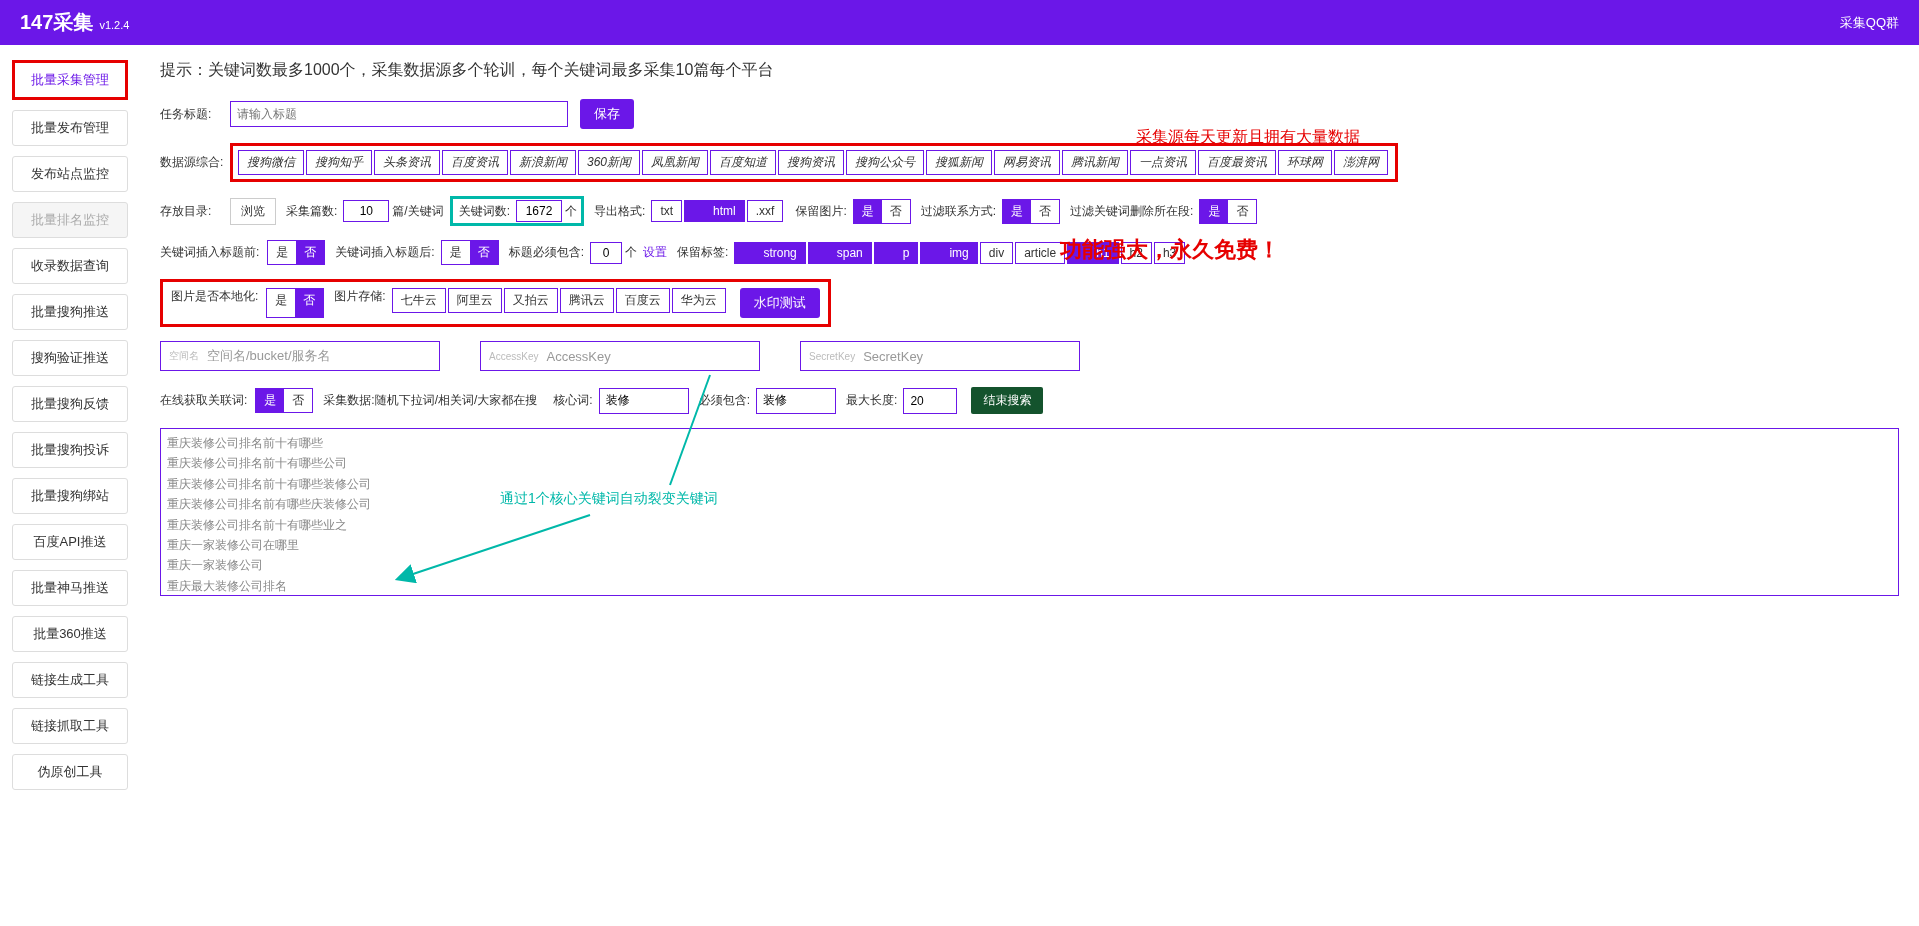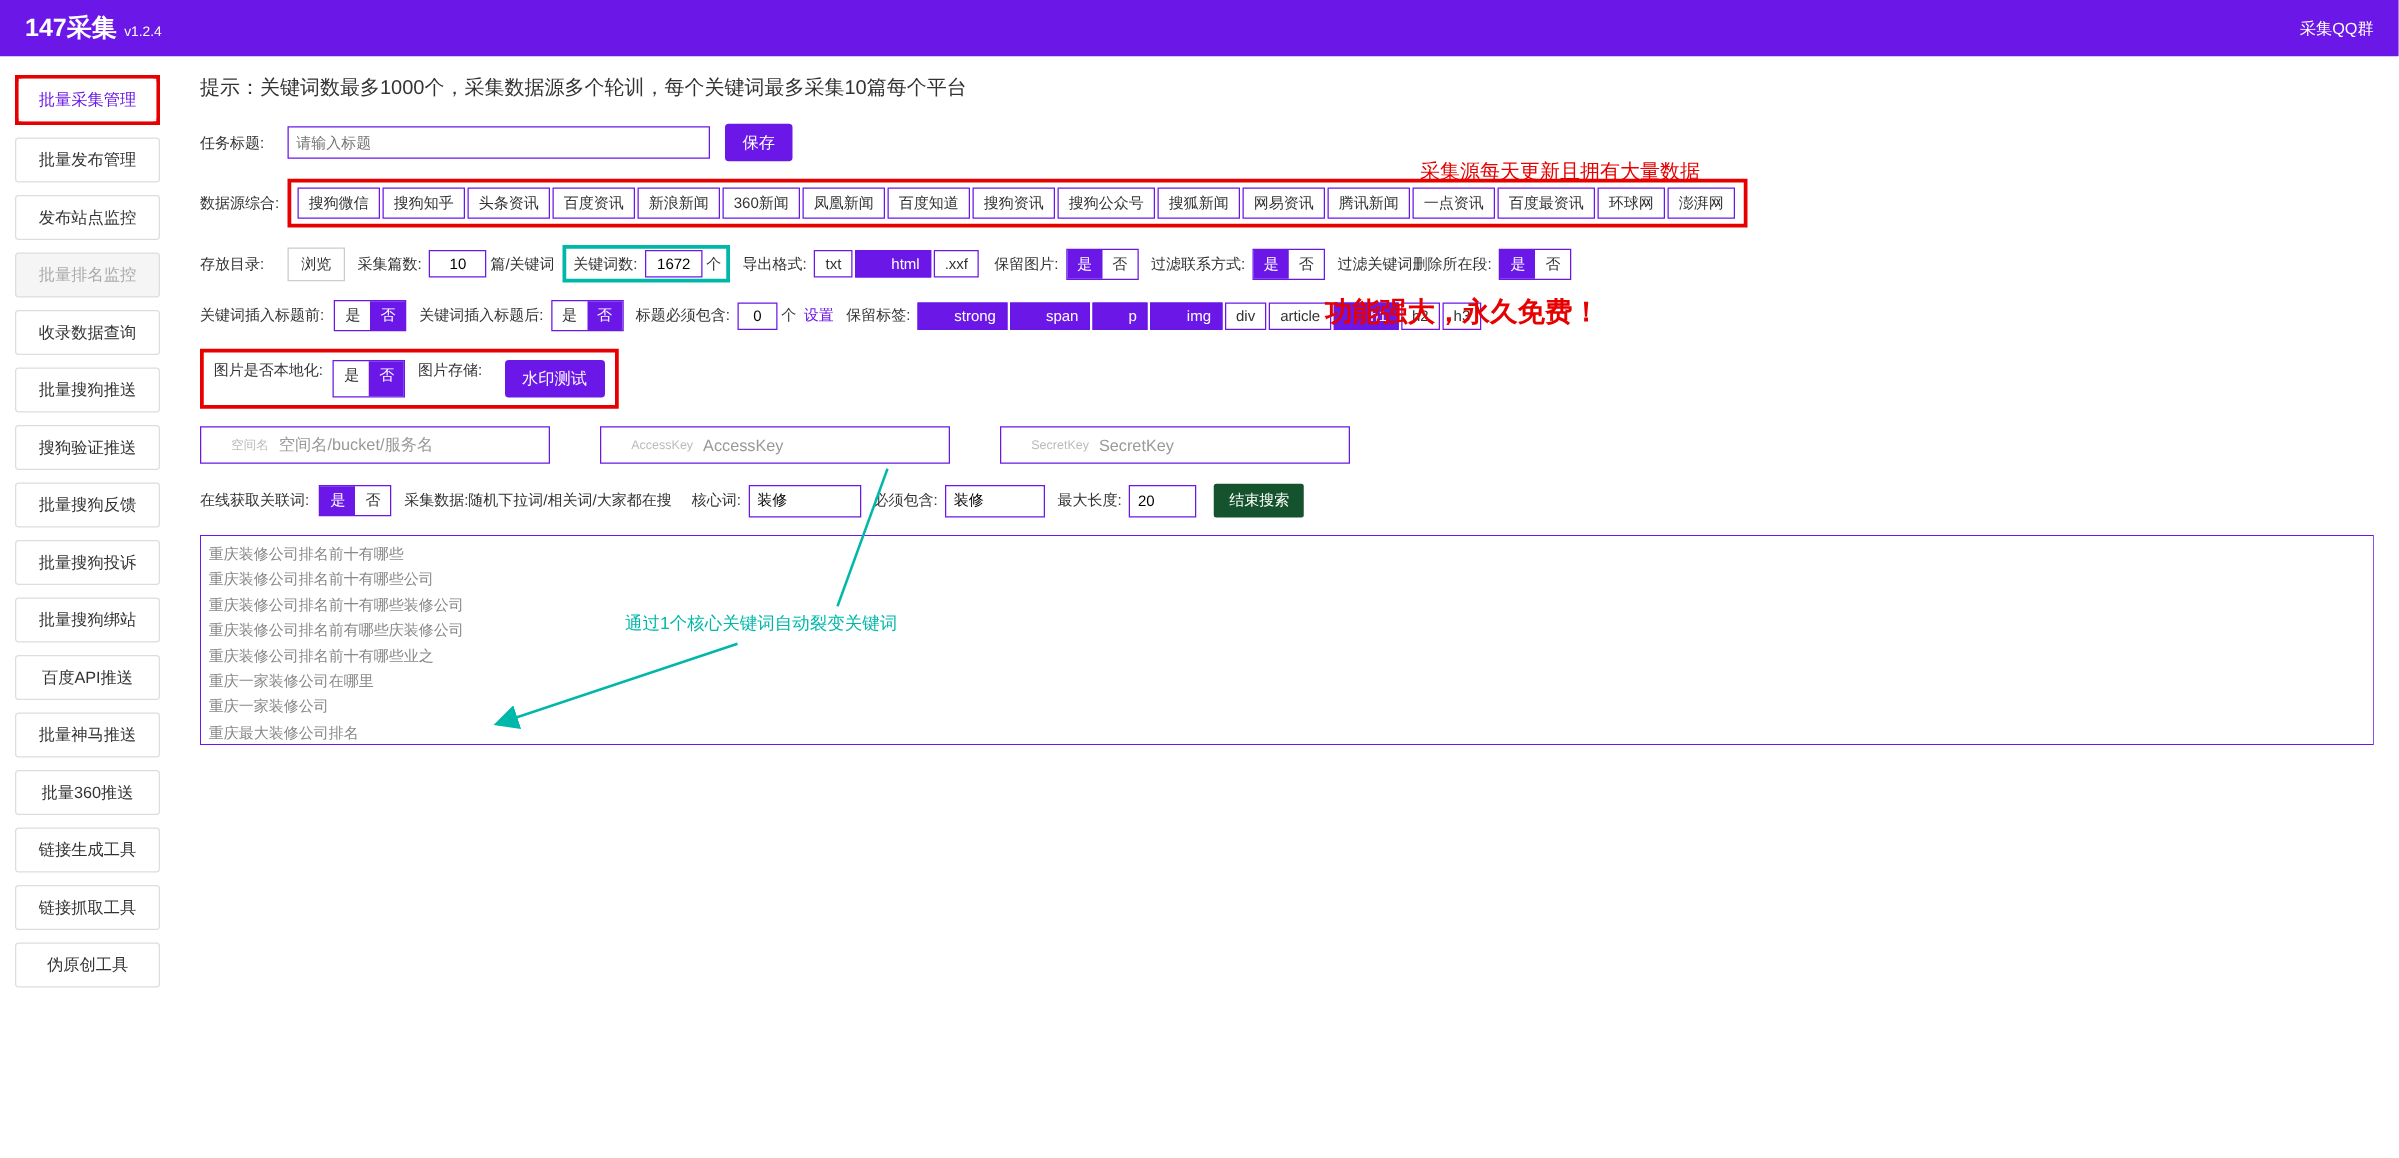--- a/index.html
+++ b/index.html
@@ -30,38 +30,38 @@
 .text-input.title { width: 338px; }
 .text-input::placeholder-shown { color: #999; }
 
 .btn-purple { background: #6b17e8; color: #fff; border: none; padding: 6px 14px; border-radius: 3px; font-size: 13px; cursor: pointer; margin-left: 12px; }
 .btn-red { background: #14532d; color: #fff; border: none; padding: 5px 12px; border-radius: 2px; font-size: 12px; cursor: pointer; margin-left: 14px; }
 .btn-outline { background: #fff; color: #333; border: 1px solid #ccc; padding: 4px 10px; font-size: 12px; cursor: pointer; }
 
 .tag { display: inline-block; border: 1px solid #6b17e8; color: #333; padding: 3px 8px; font-size: 12px; cursor: pointer; margin-right: 2px; }
 .tag.on { background: #6b17e8; color: #fff; padding-left: 28px; }
 
-.sources-wrap { border: 3px solid #e60000; padding: 4px 5px 2px 5px; display: inline-flex; flex-wrap: wrap; }
+.sources-wrap { border: 3px solid #e60000; padding: 4px 5px 2px 5px; display: inline-flex; flex-wrap: wrap; font-style: italic; }
 .sources-wrap .tag { margin-bottom: 2px; }
 
 .small-label { font-size: 12px; margin: 0 6px 0 10px; }
 .small-input { border: 1px solid #6b17e8; width: 46px; height: 22px; text-align: center; font-size: 12px; }
 .unit { font-size: 12px; margin-left: 3px; }
 
 .kwcount-wrap { border: 3px solid #00b8a9; display: inline-flex; align-items: center; padding: 1px 4px; }
 .kwcount-wrap .small-label { margin-left: 2px; }
 
 .toggle { display: inline-flex; border: 1px solid #6b17e8; }
 .toggle span { padding: 3px 8px; font-size: 12px; cursor: pointer; }
 .toggle span.sel { background: #6b17e8; color: #fff; }
 
 .row3-wrap { border: 3px solid #e60000; padding: 6px 8px; display: inline-flex; }
 
 .cloud-input-row { display: flex; gap: 40px; margin: 10px 0 16px 0; }
-.cloud-input { border: 1px solid #6b17e8; height: 30px; width: 280px; display: flex; align-items: center; padding: 0 24px; }
+.cloud-input { border: 1px solid #6b17e8; height: 30px; width: 280px; display: flex; align-items: center; padding: 0 8px; }
 .cloud-input .prefix { color: #bbb; font-size: 10px; margin-right: 8px; }
 .cloud-input .ph { color: #999; font-size: 13px; }
 
 .kw-textarea { width: 100%; height: 168px; border: 1px solid #6b17e8; resize: none; font-size: 12px; color: #888; padding: 4px 6px; line-height: 1.7; overflow-y: scroll; font-family: Liberation Serif, serif; }
 
 .anno-red1 { position: absolute; color: #e60000; font-size: 16px; left: 996px; top: 82px; }
 .anno-red2 { position: absolute; color: #e60000; font-size: 22px; font-weight: bold; left: 920px; top: 190px; }
 .anno-teal { position: absolute; color: #00b8a9; font-size: 14px; left: 360px; top: 445px; }
 .arrow { position: absolute; pointer-events: none; }
 </style>
@@ -187,20 +187,21 @@
 
     
     <div class="row">
       <span class="row3-wrap">
         <span style="margin-right:8px">图片是否本地化:</span>
         <span class="toggle">
             <span>是</span>
             <span class="sel">否</span>
           </span>
         <span class="small-label">图片存储:</span>
+        <span id="clouds"><span class="tag">七牛云</span><span class="tag">阿里云</span><span class="tag">又拍云</span><span class="tag">腾讯云</span><span class="tag">百度云</span><span class="tag">华为云</span></span>
         <button class="btn-purple" style="margin-left:12px">水印测试</button>
       </span>
     </div>
 
     
     <div class="cloud-input-row">
       <div class="cloud-input">
         <span class="prefix">空间名</span>
         <span class="ph">空间名/bucket/服务名</span>
       </div>

